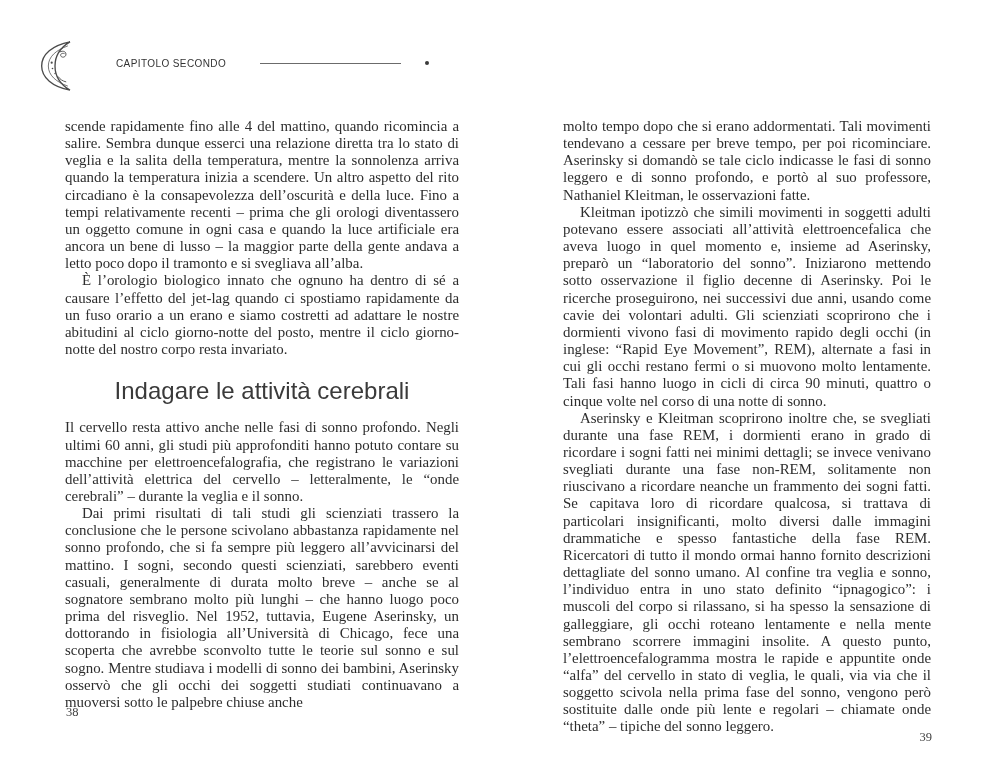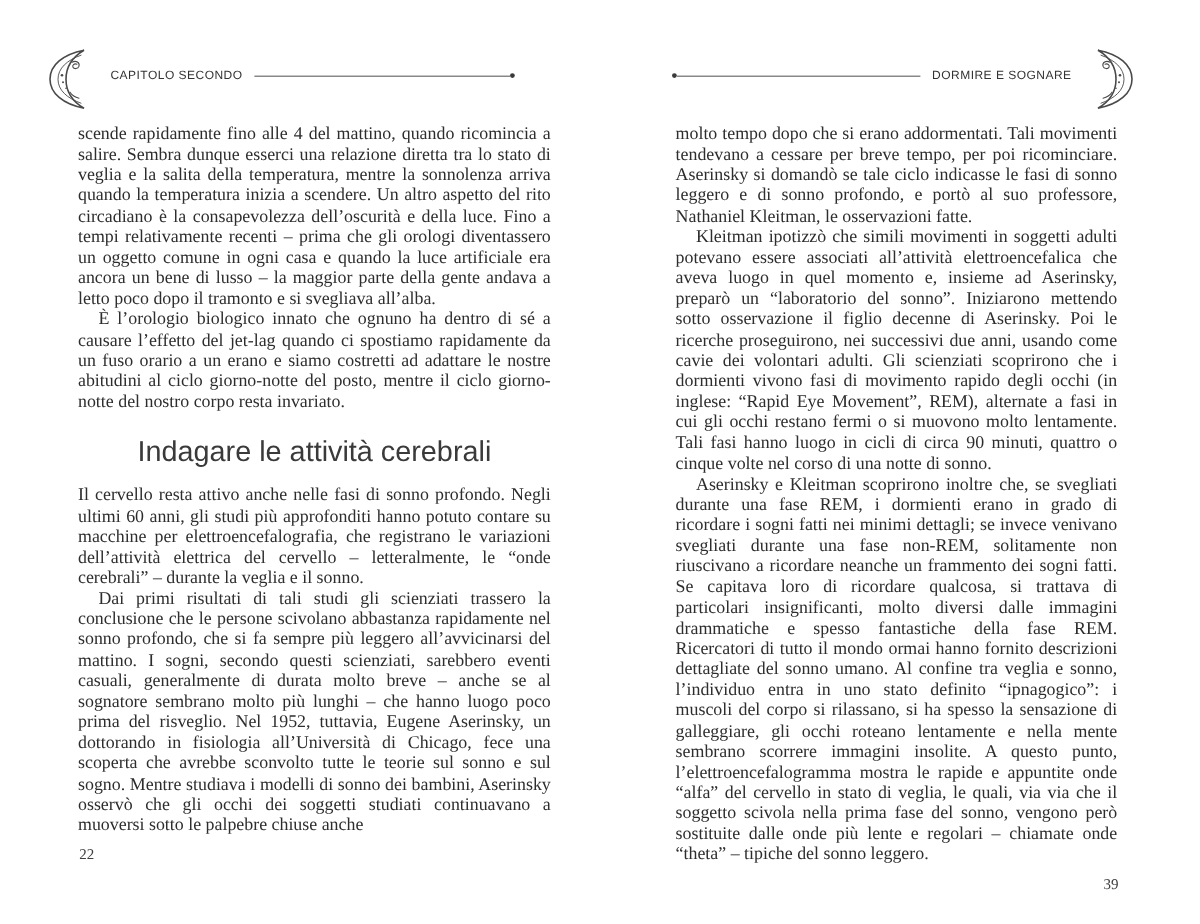--- a/index.html
+++ b/index.html
@@ -14,40 +14,40 @@
   }
 
   
   .running-header {
     position: absolute;
     top: 34px;
     height: 58px;
     display: flex;
     align-items: center;
   }
-  .running-header.left  { left: 35px;  width: 394px; }
+  .running-header.left  { left: 35px;  width: 394px; gap: 24px; }
   .running-header.right { left: 560px; width: 390px; }
   .rh-label {
     font-family: "Liberation Sans", sans-serif;
     font-size: 10px;
     letter-spacing: 0.4px;
     color: #333333;
     white-space: nowrap;
   }
   .running-header.left  .rh-label { margin: 0 10px 0 7px; }
   .running-header.right .rh-label { margin: 0 7px 0 10px; }
   .rh-rule { flex: 1; height: 1px; background: #6b6b6b; }
   .rh-dot  { width: 4px; height: 4px; border-radius: 50%; background: #3a3a3a; flex: 0 0 auto; }
   .moon { flex: 0 0 auto; margin-top: 6px; }
   .moon.mirrored { transform: scaleX(-1); }
 
   
   .column {
     position: absolute;
-    top: 104px;
+    top: 118px;
     text-align: justify;
     font-size: 14.9px;
     line-height: 17.15px;
     color: #2d2d2d;
   }
   .column.left  { left: 65px;  width: 394px; }
   .column.right { left: 563px; width: 368px; }
   .column p { margin: 0; }
   .column p.ind { text-indent: 17px; }
 
@@ -88,49 +88,31 @@
         <circle cx="20" cy="28" r="1.3"></circle>
         <circle cx="21" cy="35" r="1.0"></circle>
         <circle cx="24" cy="41" r="0.8"></circle>
       </g>
     </svg>
     <span class="rh-label">CAPITOLO SECONDO</span>
     <span class="rh-rule"></span>
     <span class="rh-dot"></span>
   </div>
 
-  <div class="running-header right">
-    <span class="rh-dot"></span>
-    <span class="rh-rule"></span>
-    <span class="rh-label">DORMIRE E SOGNARE</span>
-    <svg class="moon mirrored" width="50" height="54" viewBox="0 0 60 64" aria-hidden="true">
-      <g fill="none" stroke="#4a4a4a" stroke-width="1.6" stroke-linecap="round">
-        <path d="M42,3 C21,7 8,18 8,32 C8,46 21,57 42,61 C30,54 24,44 24,32 C24,20 30,10 42,3 Z"></path>
-        <path d="M39,8 C25,13 16,21 16,32 C16,43 25,51 39,56" stroke-width="0.9"></path>
-        <path d="M30,15 c4,-2 8,0 7,4 c-1,3 -5,3 -6,1 c-1,-2 1,-4 4,-3" stroke-width="1.1"></path>
-        <path d="M28,45 c2,3 5,5 9,6" stroke-width="1.1"></path>
-      </g>
-      <g fill="#4a4a4a" stroke="none">
-        <circle cx="20" cy="28" r="1.3"></circle>
-        <circle cx="21" cy="35" r="1.0"></circle>
-        <circle cx="24" cy="41" r="0.8"></circle>
-      </g>
-    </svg>
-  </div>
 
   <div class="column left">
     <p>scende rapidamente fino alle 4 del mattino, quando ricomincia a salire. Sembra dunque esserci una relazione diretta tra lo stato di veglia e la salita della temperatura, mentre la sonnolenza arriva quando la temperatura inizia a scendere. Un altro aspetto del rito circadiano è la consapevolezza dell’oscurità e della luce. Fino a tempi relativamente recenti – prima che gli orologi diventassero un oggetto comune in ogni casa e quando la luce artificiale era ancora un bene di lusso – la maggior parte della gente andava a letto poco dopo il tramonto e si svegliava all’alba.</p>
     <p class="ind">È l’orologio biologico innato che ognuno ha dentro di sé a causare l’effetto del jet-lag quando ci spostiamo rapidamente da un fuso orario a un erano e siamo costretti ad adattare le nostre abitudini al ciclo giorno-notte del posto, mentre il ciclo giorno-notte del nostro corpo resta invariato.</p>
     <h2 class="section-heading">Indagare le attività cerebrali</h2>
     <p>Il cervello resta attivo anche nelle fasi di sonno profondo. Negli ultimi 60 anni, gli studi più approfonditi hanno potuto contare su macchine per elettroencefalografia, che registrano le variazioni dell’attività elettrica del cervello – letteralmente, le “onde cerebrali” – durante la veglia e il sonno.</p>
     <p class="ind">Dai primi risultati di tali studi gli scienziati trassero la conclusione che le persone scivolano abbastanza rapidamente nel sonno profondo, che si fa sempre più leggero all’avvicinarsi del mattino. I sogni, secondo questi scienziati, sarebbero eventi casuali, generalmente di durata molto breve – anche se al sognatore sembrano molto più lunghi – che hanno luogo poco prima del risveglio. Nel 1952, tuttavia, Eugene Aserinsky, un dottorando in fisiologia all’Università di Chicago, fece una scoperta che avrebbe sconvolto tutte le teorie sul sonno e sul sogno. Mentre studiava i modelli di sonno dei bambini, Aserinsky osservò che gli occhi dei soggetti studiati continuavano a muoversi sotto le palpebre chiuse anche</p>
   </div>
 
   <div class="column right">
     <p>molto tempo dopo che si erano addormentati. Tali movimenti tendevano a cessare per breve tempo, per poi ricominciare. Aserinsky si domandò se tale ciclo indicasse le fasi di sonno leggero e di sonno profondo, e portò al suo professore, Nathaniel Kleitman, le osservazioni fatte.</p>
     <p class="ind">Kleitman ipotizzò che simili movimenti in soggetti adulti potevano essere associati all’attività elettroencefalica che aveva luogo in quel momento e, insieme ad Aserinsky, preparò un “laboratorio del sonno”. Iniziarono mettendo sotto osservazione il figlio decenne di Aserinsky. Poi le ricerche proseguirono, nei successivi due anni, usando come cavie dei volontari adulti. Gli scienziati scoprirono che i dormienti vivono fasi di movimento rapido degli occhi (in inglese: “Rapid Eye Movement”, REM), alternate a fasi in cui gli occhi restano fermi o si muovono molto lentamente. Tali fasi hanno luogo in cicli di circa 90 minuti, quattro o cinque volte nel corso di una notte di sonno.</p>
     <p class="ind">Aserinsky e Kleitman scoprirono inoltre che, se svegliati durante una fase REM, i dormienti erano in grado di ricordare i sogni fatti nei minimi dettagli; se invece venivano svegliati durante una fase non-REM, solitamente non riuscivano a ricordare neanche un frammento dei sogni fatti. Se capitava loro di ricordare qualcosa, si trattava di particolari insignificanti, molto diversi dalle immagini drammatiche e spesso fantastiche della fase REM. Ricercatori di tutto il mondo ormai hanno fornito descrizioni dettagliate del sonno umano. Al confine tra veglia e sonno, l’individuo entra in uno stato definito “ipnagogico”: i muscoli del corpo si rilassano, si ha spesso la sensazione di galleggiare, gli occhi roteano lentamente e nella mente sembrano scorrere immagini insolite. A questo punto, l’elettroencefalogramma mostra le rapide e appuntite onde “alfa” del cervello in stato di veglia, le quali, via via che il soggetto scivola nella prima fase del sonno, vengono però sostituite dalle onde più lente e regolari – chiamate onde “theta” – tipiche del sonno leggero.</p>
   </div>
 
-  <div class="folio left">22</div>
+  <div class="folio left">38</div>
   <div class="folio right">39</div>
 
 </div>
 
 </body></html>

